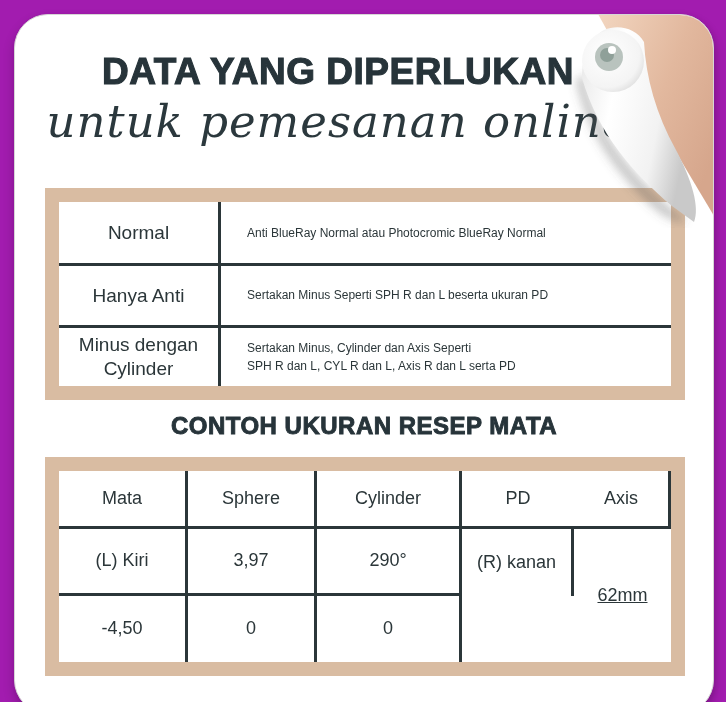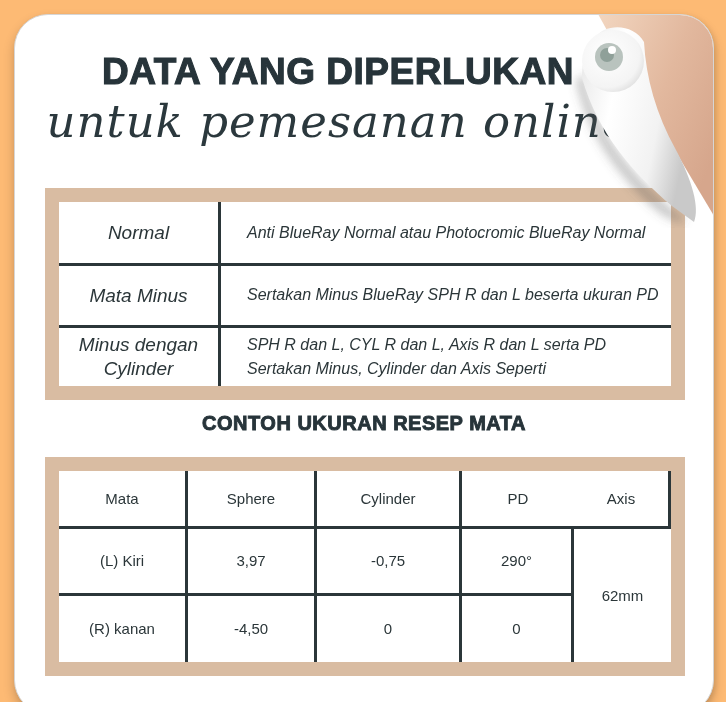--- a/index.html
+++ b/index.html
@@ -1,17 +1,17 @@
 <!DOCTYPE html>
 <html><head>
 <meta charset="utf-8">
 <style>
   html,body{margin:0;padding:0;}
   body{width:726px;height:726px;background:#ffffff;font-family:"Liberation Sans",sans-serif;}
-  .stage{position:relative;width:726px;height:702px;background:#fdba74;overflow:hidden;}
+  .stage{position:relative;width:726px;height:702px;background:#a21caf;overflow:hidden;}
 
   .card{
     position:absolute;left:14px;top:14px;width:698px;height:698px;
     background:#ffffff;border:1px solid #d6d6d6;border-radius:34px;
     box-shadow:0 6px 12px rgba(0,0,0,.20), 2px 2px 5px rgba(0,0,0,.08);
     overflow:hidden;
   }
 
   .peel{position:absolute;top:-1px;right:-1px;z-index:5;}
 
@@ -19,43 +19,43 @@
   .title{
     font-size:37px;font-weight:800;color:#27343a;letter-spacing:.5px;line-height:1.15;
     -webkit-text-stroke:1.1px #27343a;
   }
   .subtitle{
     margin-top:0px;font-family:"DejaVu Serif",serif;font-style:italic;
     font-size:45px;color:#2b383d;line-height:1.25;letter-spacing:1px;
   }
 
   .frame{position:absolute;background:#d9bca2;padding:14px;box-sizing:border-box;}
-  .frame1{left:30px;top:173px;width:640px;height:212px;font-style:italic;}
+  .frame1{left:30px;top:173px;width:640px;height:212px;}
   .frame2{left:30px;top:442px;width:640px;height:219px;}
 
   .t1{display:grid;grid-template-columns:162px 1fr;grid-template-rows:repeat(3,1fr);
       width:100%;height:100%;background:#ffffff;color:#2b3639;}
   .t1-label{display:flex;align-items:center;justify-content:center;text-align:center;
       font-size:19px;border-right:3px solid #2b3639;padding:0 10px;line-height:1.25;}
   .t1-desc{display:flex;flex-direction:column;justify-content:center;
-      padding-left:26px;padding-right:8px;font-size:16px;line-height:1.5;}
+      padding-left:26px;padding-right:8px;font-size:12px;line-height:1.5;}
   .bt{border-top:3px solid #2b3639;}
 
   .section-title{
     position:absolute;top:397px;left:0;right:0;text-align:center;
-    font-size:20px;font-weight:800;color:#27343a;letter-spacing:.5px;
+    font-size:24px;font-weight:800;color:#27343a;letter-spacing:.5px;
     -webkit-text-stroke:0.9px #27343a;z-index:2;
   }
 
   .t2{display:grid;grid-template-columns:129px 129px 145px 112px 1fr;
       grid-template-rows:58px 1fr 1fr;width:100%;height:100%;background:#ffffff;color:#2b3639;}
-  .c{display:flex;align-items:center;justify-content:center;font-size:15px;}
+  .c{display:flex;align-items:center;justify-content:center;font-size:18px;}
   .br{border-right:3px solid #2b3639;}
   .bb{border-bottom:3px solid #2b3639;}
-  .pd-cell{grid-column:5;grid-row:2 / span 2;}
+  .pd-cell{grid-column:5;grid-row:2 / span 2;text-decoration:underline;}
 </style>
 </head>
 <body>
 
 <div class="stage">
   <div class="card">
 
     <svg class="peel" width="154" height="214" viewBox="0 0 154 214">
       <defs>
         <linearGradient id="tanGrad" x1="0" y1="0" x2="1" y2="0.7">
@@ -97,46 +97,45 @@
       <div class="subtitle">untuk pemesanan online</div>
     </div>
 
     <div class="frame frame1">
       <div class="t1">
         <div class="t1-label">Normal</div>
         <div class="t1-desc">
           <div>Anti BlueRay Normal atau Photocromic BlueRay Normal</div>
         </div>
 
-        <div class="t1-label bt">Mata Minus</div>
+        <div class="t1-label bt">Hanya Anti</div>
         <div class="t1-desc bt">
-          <div>Sertakan Minus BlueRay SPH R dan L beserta ukuran PD</div>
+          <div>Sertakan Minus Seperti SPH R dan L beserta ukuran PD</div>
         </div>
 
         <div class="t1-label bt">Minus dengan Cylinder</div>
         <div class="t1-desc bt">
+          <div>Sertakan Minus, Cylinder dan Axis Seperti</div>
           <div>SPH R dan L, CYL R dan L, Axis R dan L serta PD</div>
-          <div>Sertakan Minus, Cylinder dan Axis Seperti</div>
         </div>
       </div>
     </div>
 
     <div class="section-title">CONTOH UKURAN RESEP MATA</div>
 
     <div class="frame frame2">
       <div class="t2">
         <div class="c bb br">Mata</div>
         <div class="c bb br">Sphere</div>
         <div class="c bb br">Cylinder</div>
         <div class="c bb">PD</div>
         <div class="c bb br">Axis</div>
 
         <div class="c bb br">(L) Kiri</div>
         <div class="c bb br">3,97</div>
-        <div class="c bb br">-0,75</div>
         <div class="c bb br">290°</div>
         <div class="c pd-cell">62mm</div>
 
         <div class="c br">(R) kanan</div>
         <div class="c br">-4,50</div>
         <div class="c br">0</div>
         <div class="c br">0</div>
       </div>
     </div>
 

